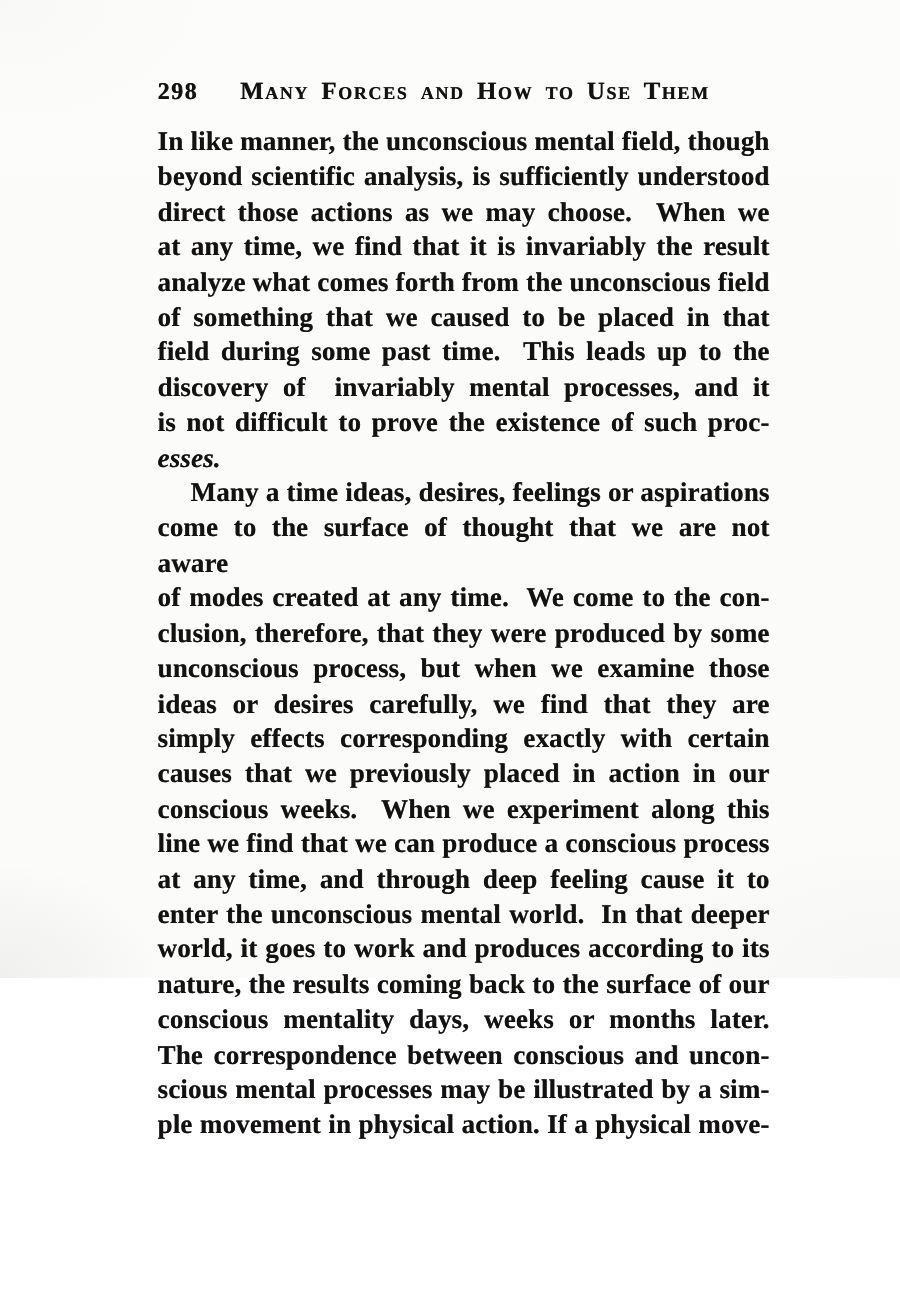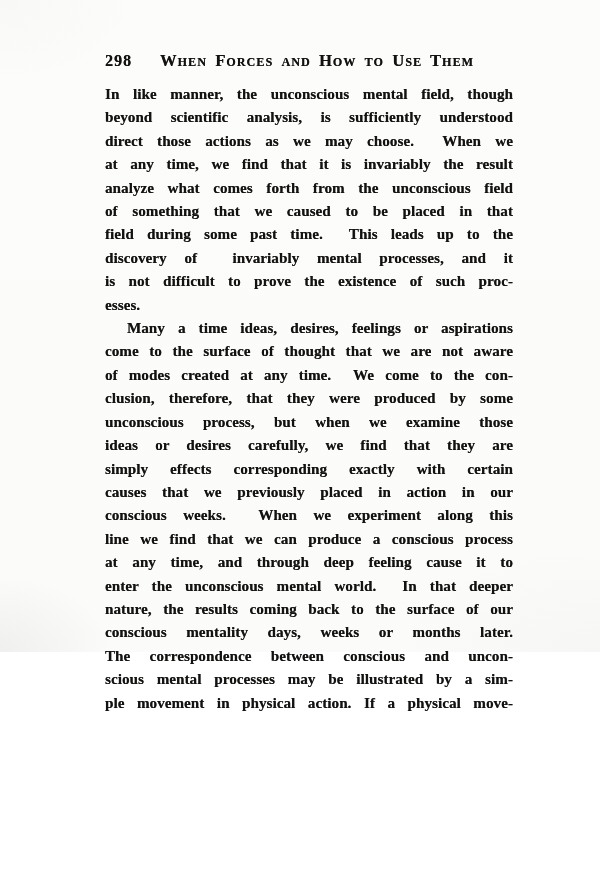--- a/index.html
+++ b/index.html
@@ -41,47 +41,48 @@
     font-size: 16.5px;
     letter-spacing: 1.1px;
     word-spacing: 3px;
     white-space: nowrap;
   }
   .body-text {
     position: absolute;
     left: 105px;
     top: 83px;
     width: 408px;
-    font-size: 15px;
+    font-size: 18px;
     font-weight: bold;
     line-height: 23.4px;
     letter-spacing: 0.1px;
     text-shadow: 0.2px 0 0 rgba(19,18,17,0.7);
   }
   .para { margin: 0; }
   .text-line {
     text-align: justify;
     text-align-last: justify;
     white-space: pre-wrap;
   }
   .text-line.last-left {
     text-align: left;
     text-align-last: left;
+    font-style: italic;
   }
   .para.indent .text-line:first-child {
     text-indent: 22px;
   }
 </style>
 </head>
 <body>
 
 <div class="page">
   <div class="header-row">
     <span class="pagenum">298</span>
-    <span class="running-title">When Forces and How to Use Them</span>
+    <span class="running-title">Many Forces and How to Use Them</span>
   </div>
   <div class="body-text" id="text-body">
       <div class="para">
         <div class="text-line">In like manner, the unconscious mental field, though</div>
         <div class="text-line">beyond scientific analysis, is sufficiently understood</div>
         <div class="text-line">direct those actions as we may choose.  When we</div>
         <div class="text-line">at any time, we find that it is invariably the result</div>
         <div class="text-line">analyze what comes forth from the unconscious field</div>
         <div class="text-line">of something that we caused to be placed in that</div>
         <div class="text-line">field during some past time.  This leads up to the</div>
@@ -95,20 +96,21 @@
         <div class="text-line">of modes created at any time.  We come to the con-</div>
         <div class="text-line">clusion, therefore, that they were produced by some</div>
         <div class="text-line">unconscious process, but when we examine those</div>
         <div class="text-line">ideas or desires carefully, we find that they are</div>
         <div class="text-line">simply effects corresponding exactly with certain</div>
         <div class="text-line">causes that we previously placed in action in our</div>
         <div class="text-line">conscious weeks.  When we experiment along this</div>
         <div class="text-line">line we find that we can produce a conscious process</div>
         <div class="text-line">at any time, and through deep feeling cause it to</div>
         <div class="text-line">enter the unconscious mental world.  In that deeper</div>
+        <div class="text-line">world, it goes to work and produces according to its</div>
         <div class="text-line">nature, the results coming back to the surface of our</div>
         <div class="text-line">conscious mentality days, weeks or months later.</div>
         <div class="text-line">The correspondence between conscious and uncon-</div>
         <div class="text-line">scious mental processes may be illustrated by a sim-</div>
         <div class="text-line">ple movement in physical action. If a physical move-</div>
       </div>
     </div>
 </div>
 
 </body></html>

